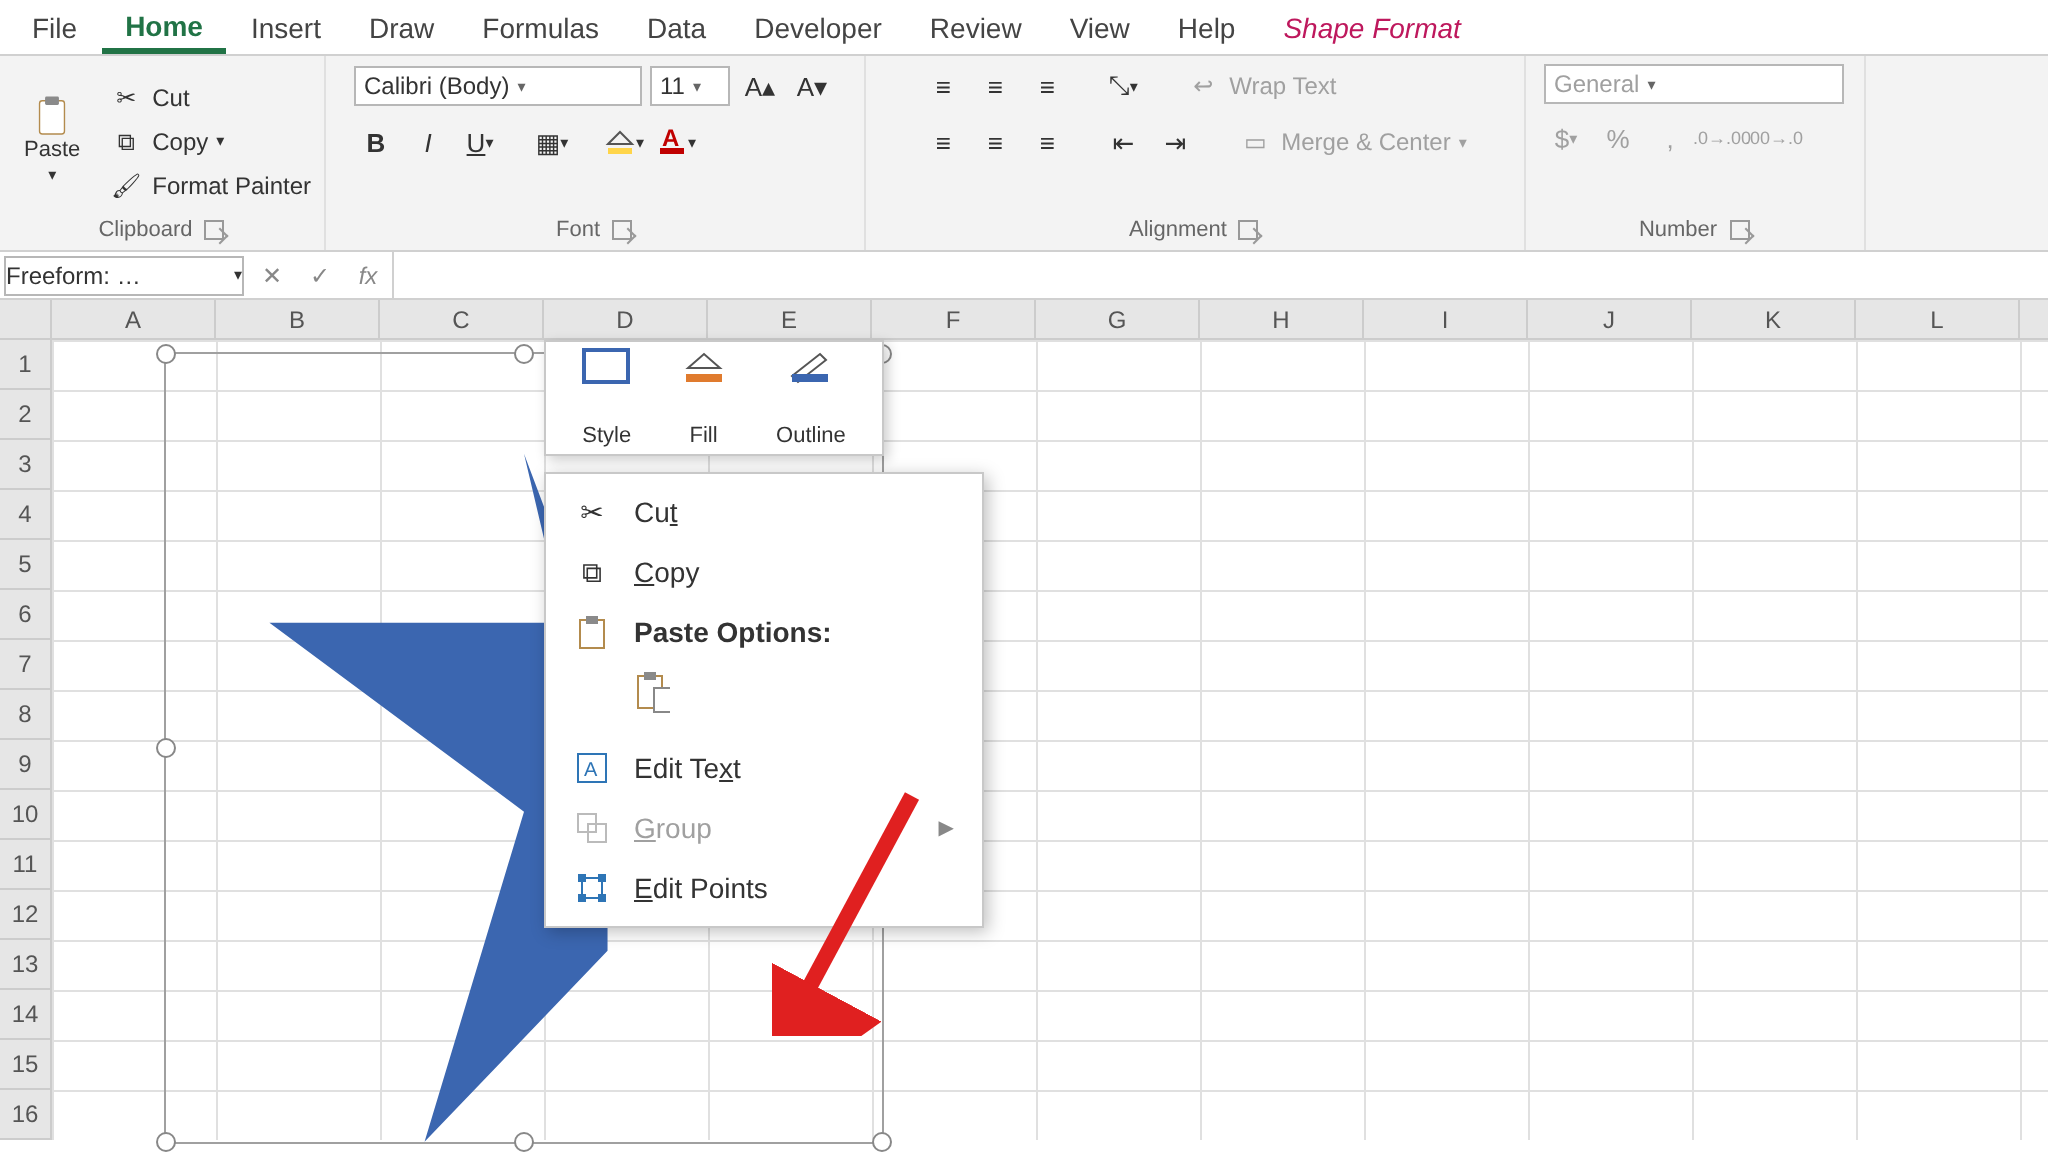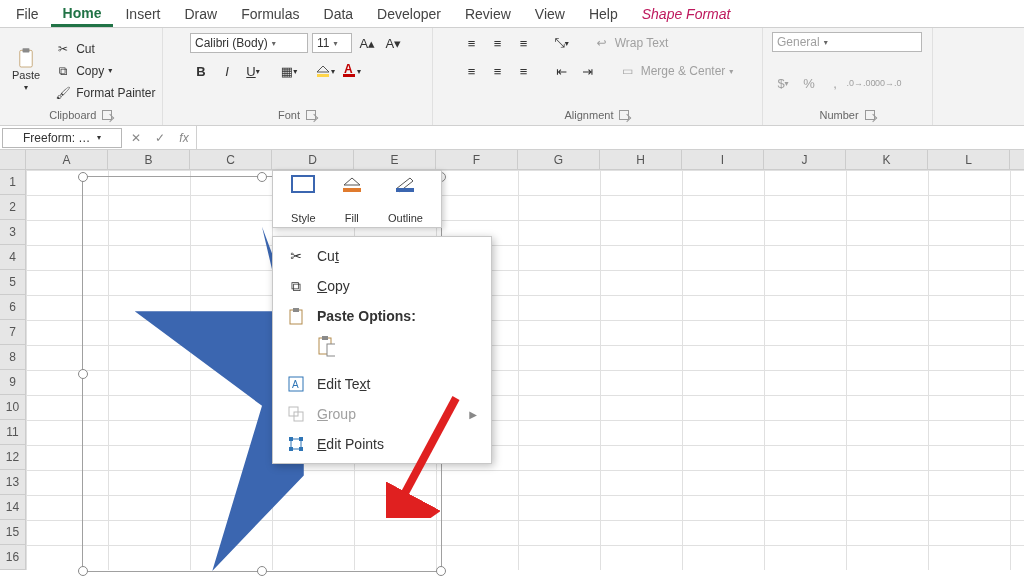--- a/index.html
+++ b/index.html
@@ -25,21 +25,21 @@
   .btn-row.disabled { color: #a0a0a0; }
   .stub-icon { width: 18px; height: 18px; display: inline-flex; align-items: center; justify-content: center; }
 
   .font-row { display: flex; align-items: center; gap: 4px; }
   .combo { border: 1px solid #b7b7b7; background: #fff; padding: 2px 4px; font-size: 12px; display: flex; align-items: center; gap: 4px; }
   .combo .dd { font-size: 8px; color: #666; }
   .mini-btn { width: 22px; height: 22px; border: 1px solid transparent; display: inline-flex; align-items: center; justify-content: center; font-size: 13px; }
 
   
   .formula-bar { display: flex; align-items: center; height: 24px; border-bottom: 1px solid #d0d0d0; background: #fff; font-size: 12px; }
-  .name-box { width: 120px; border: 1px solid #b7b7b7; padding: 2px 20px; display: flex; justify-content: space-between; align-items: center; margin: 0 2px; }
+  .name-box { width: 120px; border: 1px solid #b7b7b7; padding: 2px 0; display: flex; justify-content: space-between; align-items: center; margin: 0 2px; }
   .fbar-btn { width: 24px; text-align: center; color: #888; }
 
   
   .sheet { position: relative; }
   .col-headers { display: flex; height: 20px; background: #e6e6e6; border-bottom: 1px solid #ccc; }
   .corner { width: 26px; border-right: 1px solid #ccc; background: #e6e6e6; }
   .col-h { width: 82px; border-right: 1px solid #ccc; text-align: center; line-height: 20px; color: #555; font-size: 12px; }
   .rows { display: flex; }
   .row-headers { display: flex; flex-direction: column; }
   .row-h { width: 26px; height: 25px; border-bottom: 1px solid #ccc; border-right: 1px solid #ccc; text-align: center; line-height: 25px; background: #e6e6e6; color: #555; font-size: 12px; }
@@ -123,21 +123,21 @@
     </div>
     <div class="group-label">
       <span>Clipboard</span>
       <span class="dlaunch"></span>
     </div>
   </div>
 
   <div class="group" style="min-width:270px;">
     <div class="group-controls" style="flex-direction:column; align-items:flex-start; gap:6px;">
       <div class="font-row">
-        <div class="combo" style="width:118px;">
+        <div class="combo" style="width:144px;">
           <span>Calibri (Body)</span>
             <span class="dd">▾</span>
         </div>
         <div class="combo" style="width:40px;">
           <span>11</span>
             <span class="dd">▾</span>
         </div>
         <div class="mini-btn">
             <span>A▴</span>
           </div>
@@ -232,21 +232,21 @@
         </div>
       </div>
     </div>
     <div class="group-label">
       <span>Alignment</span>
       <span class="dlaunch"></span>
     </div>
   </div>
 
   <div class="group" style="min-width:170px;">
-    <div class="group-controls" style="flex-direction:column; align-items:flex-start; gap:20px;">
+    <div class="group-controls" style="flex-direction:column; align-items:flex-start; gap:6px;">
       <div class="combo" style="width:150px; color:#a0a0a0;">
         <span>General</span>
           <span class="dd">▾</span>
       </div>
       <div class="font-row" style="color:#a0a0a0;">
         <div class="mini-btn">
             <span>$</span>
             <span style="font-size:8px;">▾</span>
           </div>
         <div class="mini-btn">

